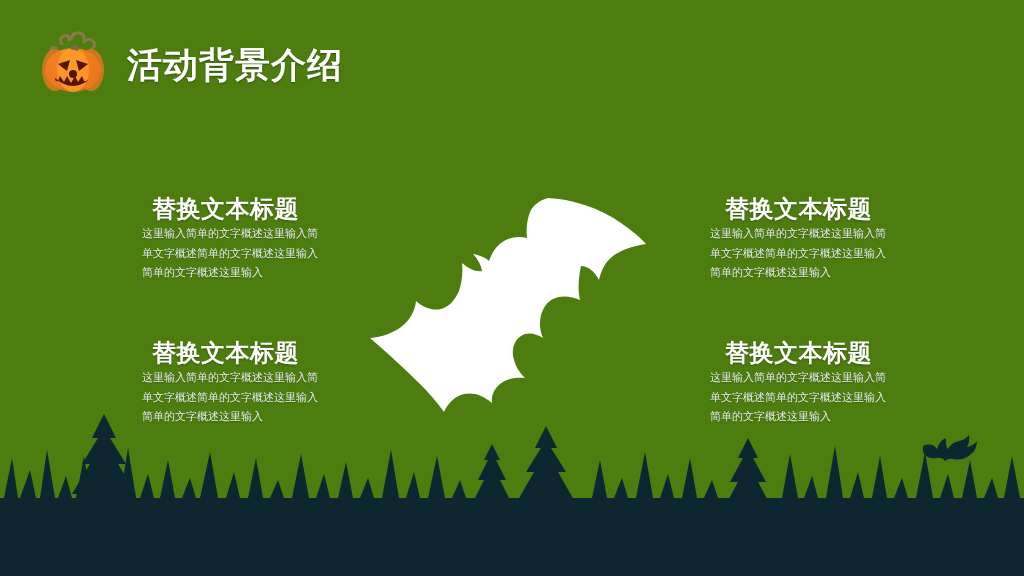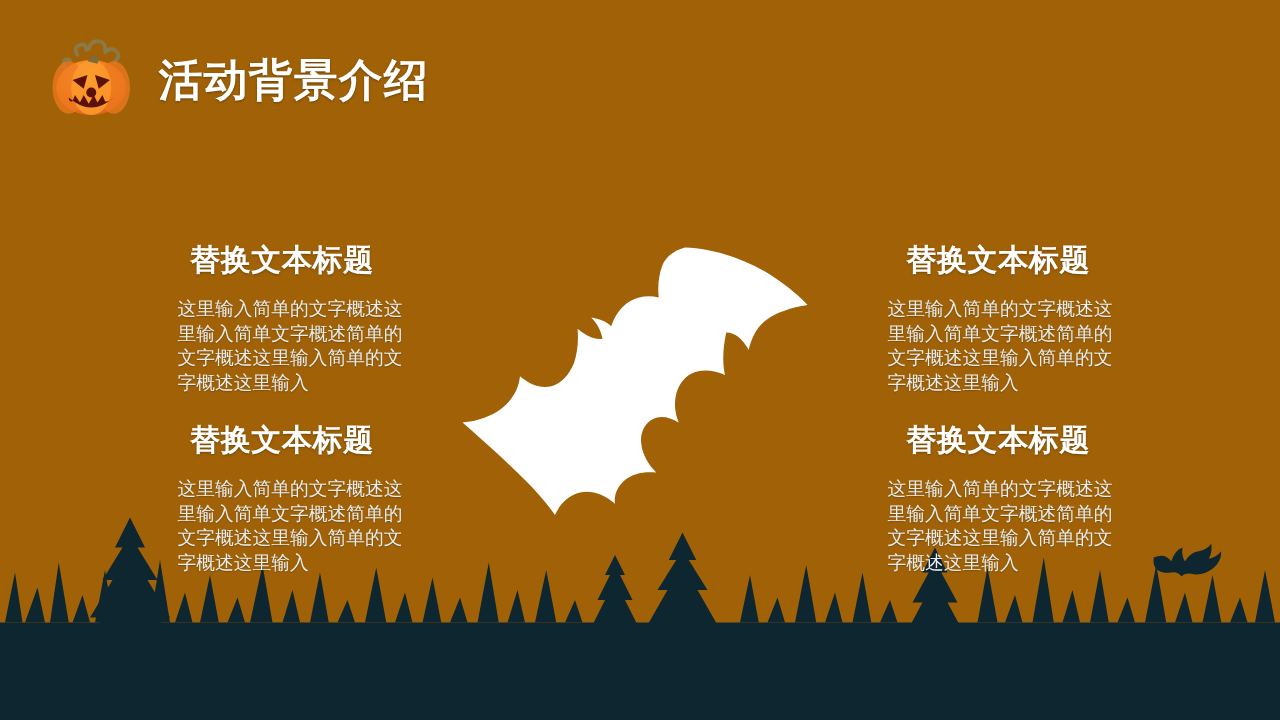--- a/index.html
+++ b/index.html
@@ -5,21 +5,21 @@
   html, body {
     margin: 0;
     padding: 0;
     background: #0e4555;
   }
   .slide {
     position: relative;
     width: 1024px;
     height: 576px;
     overflow: hidden;
-    background: #a16207;
+    background: #4d7c0f;
     font-family: "Liberation Sans", "DejaVu Sans", sans-serif;
     -webkit-font-smoothing: antialiased;
   }
 
   
   .scenery {
     position: absolute;
     left: 0;
     bottom: 0;
     width: 1024px;
@@ -77,22 +77,22 @@
   .block .b-title {
     font-size: 24px;
     font-weight: bold;
     color: #ffffff;
     line-height: 30px;
     letter-spacing: 0.5px;
     white-space: nowrap;
     text-shadow: 0 1px 2px rgba(0,0,0,0.3);
   }
   .block .b-body {
-    margin-top: 14px;
-    font-size: 15px;
+    margin-top: 0;
+    font-size: 11px;
     color: #e8eef0;
     line-height: 19.5px;
     width: 186px;
     text-shadow: 0 1px 1px rgba(0,0,0,0.25);
   }
 
   .block.left  { text-align: left; }
   .block.left  .b-title { padding-left: 10px; }
 
   .block.right { text-align: left; }

